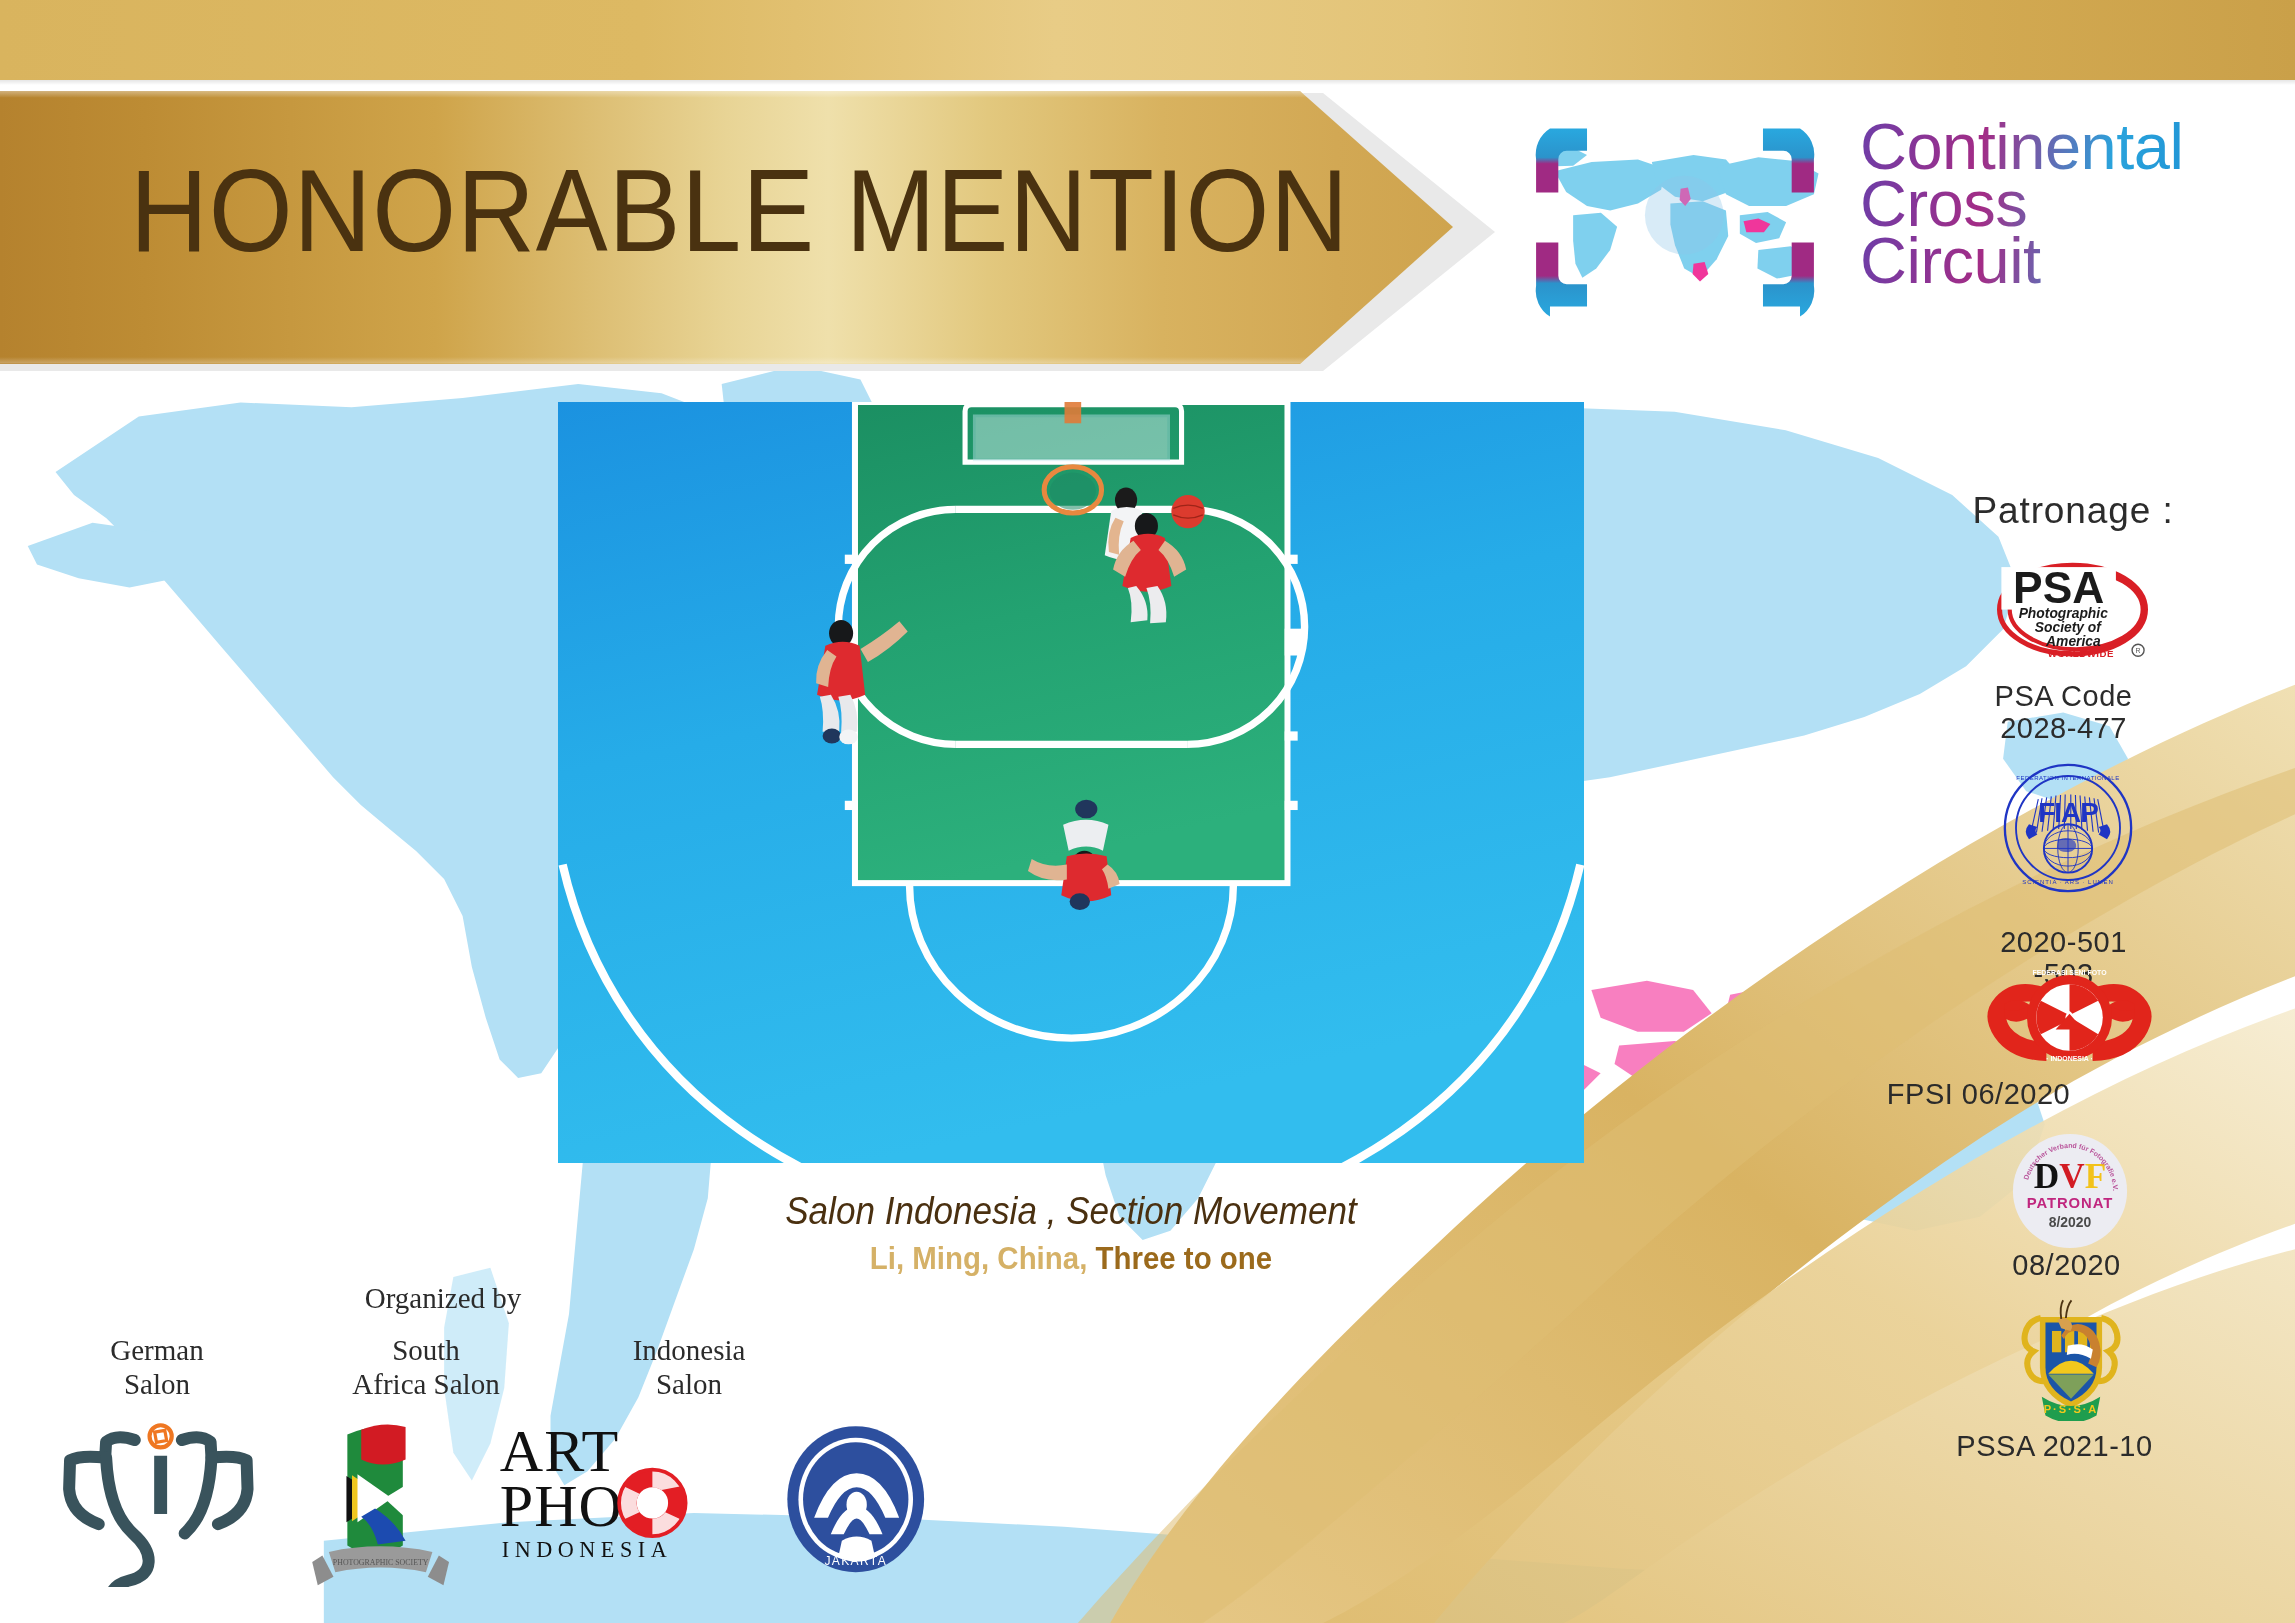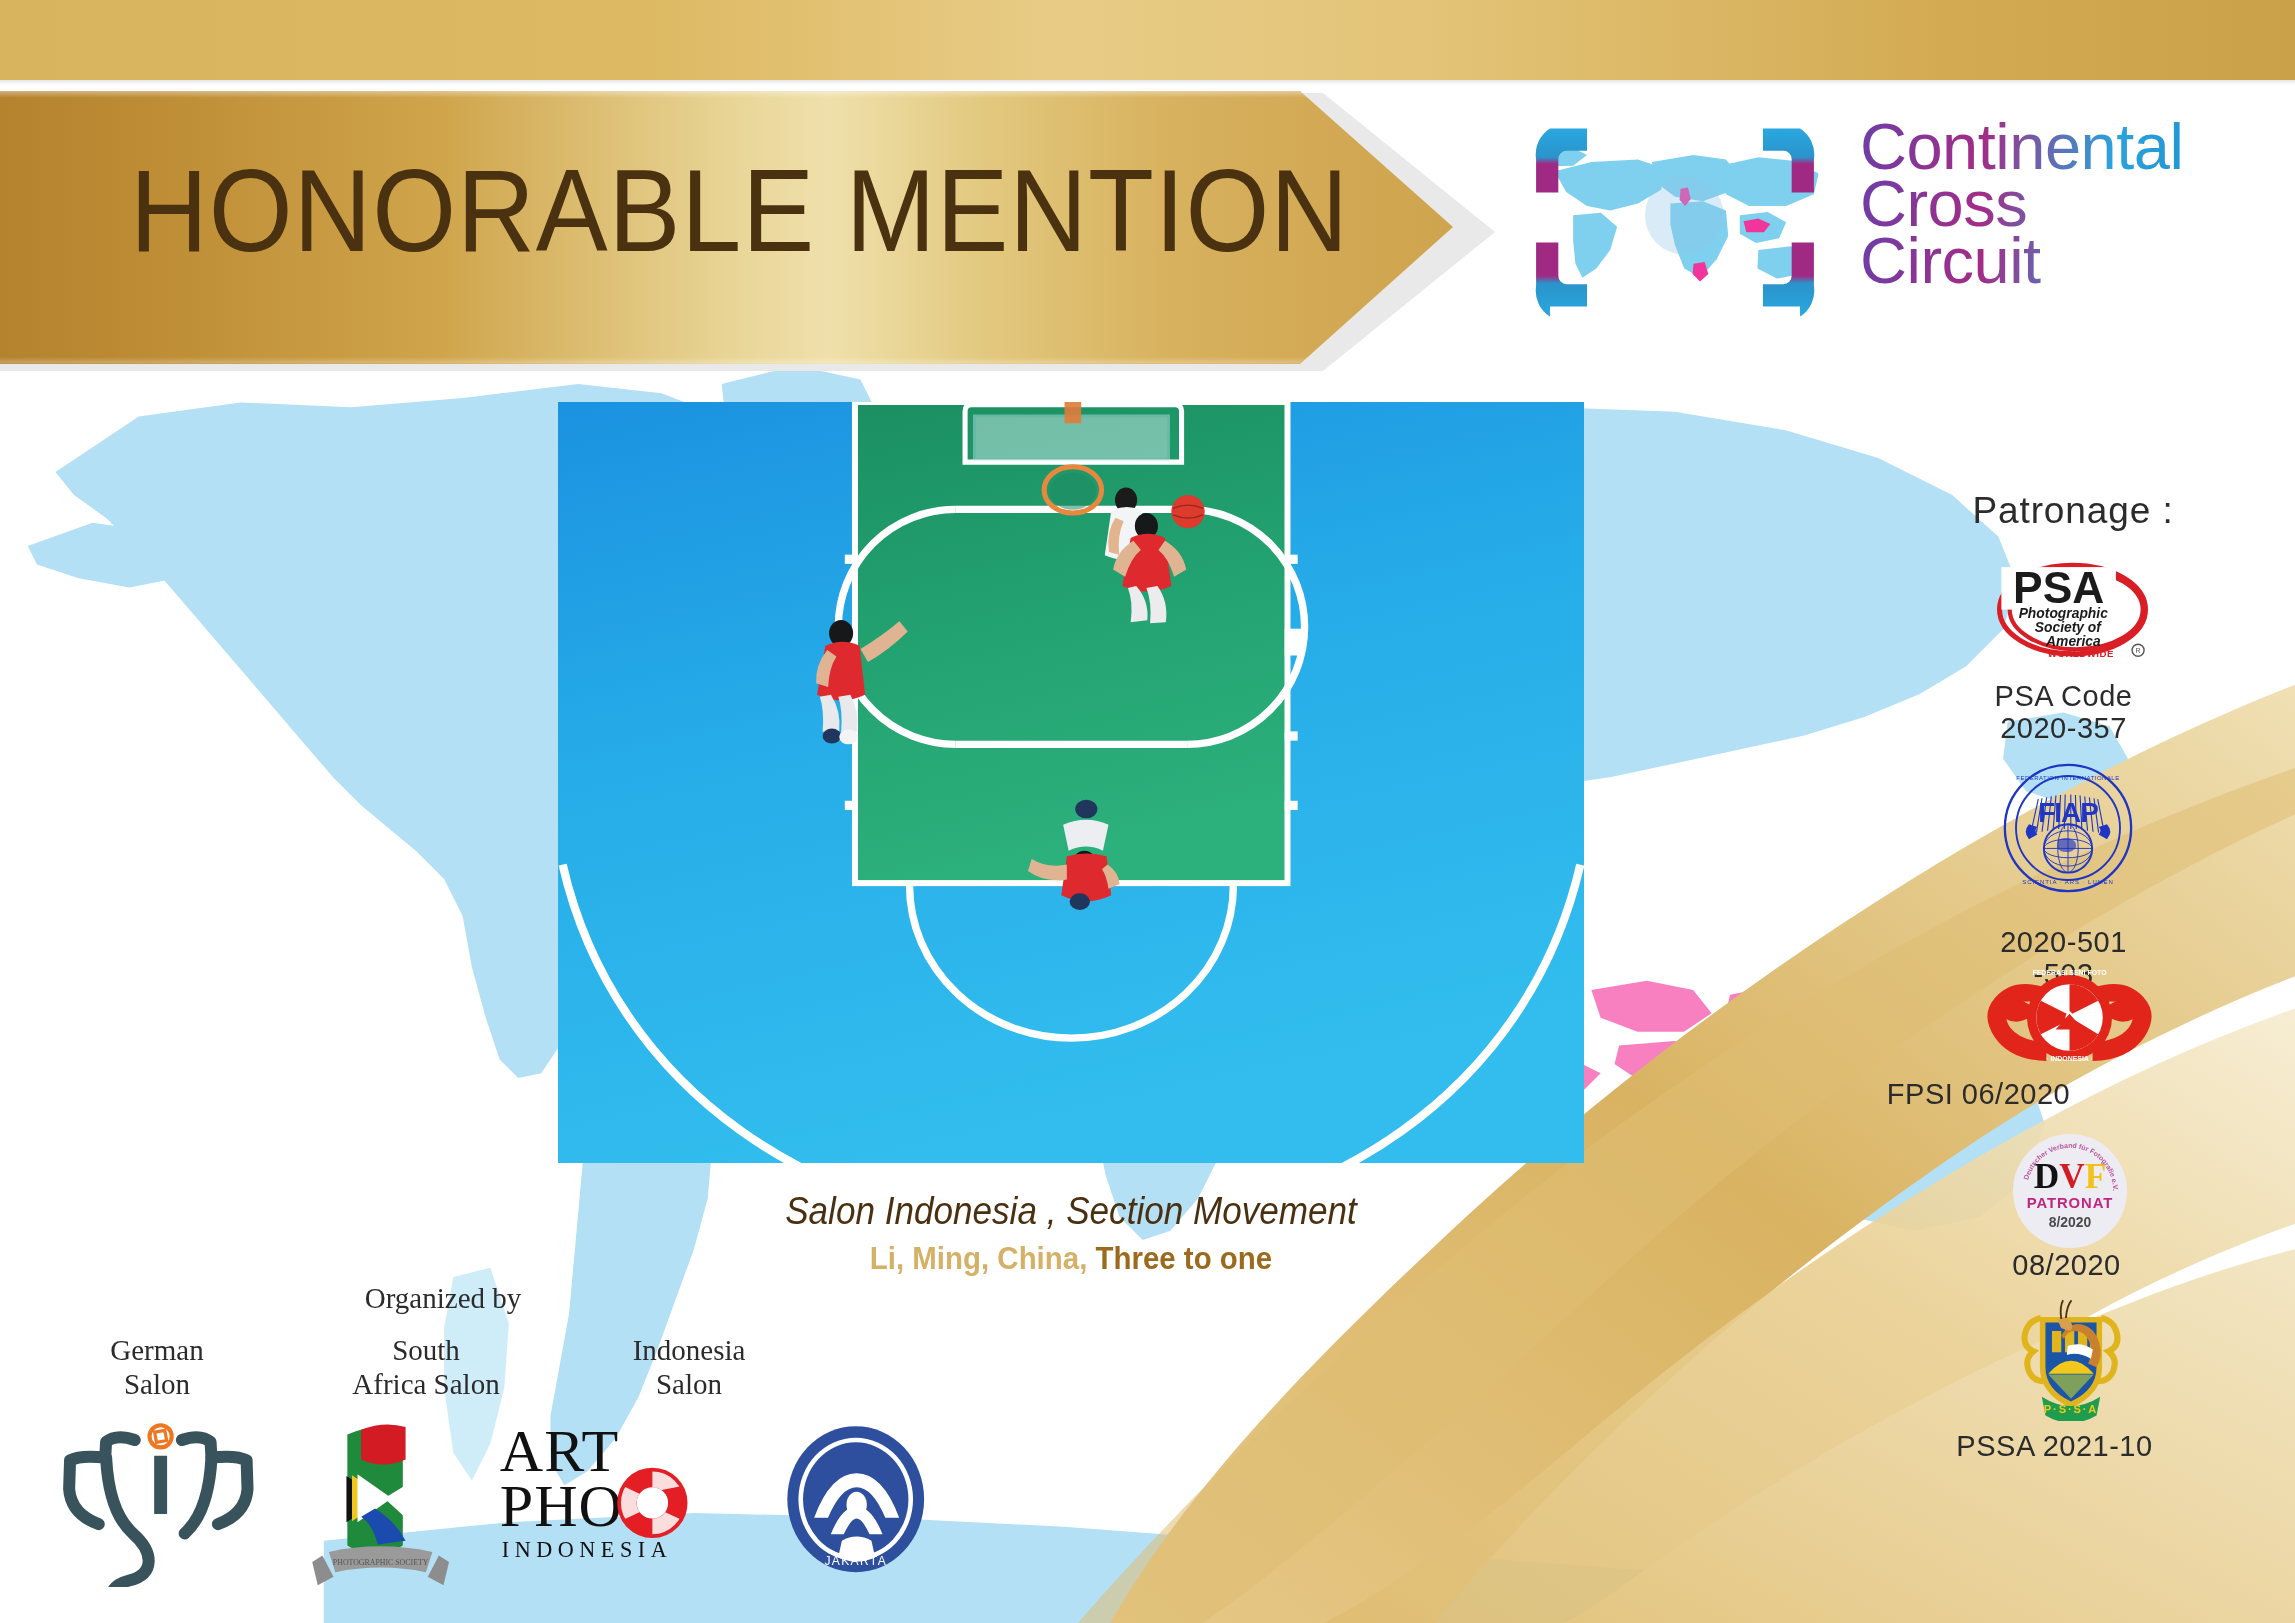--- a/index.html
+++ b/index.html
@@ -388,21 +388,21 @@
   <text x="140" y="104" font-family="Liberation Sans, sans-serif" font-weight="bold" font-size="96" fill="#1b1b1b" text-anchor="middle">PSA</text>
   <text x="150" y="136" font-family="Liberation Sans, sans-serif" font-weight="bold" font-style="italic" font-size="30" fill="#1b1b1b" text-anchor="middle">Photographic</text>
   <text x="160" y="166" font-family="Liberation Sans, sans-serif" font-weight="bold" font-style="italic" font-size="30" fill="#1b1b1b" text-anchor="middle">Society of</text>
   <text x="172" y="196" font-family="Liberation Sans, sans-serif" font-weight="bold" font-style="italic" font-size="30" fill="#1b1b1b" text-anchor="middle">America</text>
   <text x="188" y="220" font-family="Liberation Sans, sans-serif" font-weight="bold" font-size="21" fill="#d91f26" text-anchor="middle" letter-spacing="1">WORLDWIDE</text>
   <circle cx="312" cy="206" r="13" fill="none" stroke="#555" stroke-width="3"></circle>
   <text x="312" y="213" font-family="Liberation Sans, sans-serif" font-size="15" fill="#555" text-anchor="middle">R</text>
 </svg>
 <div class="p-cap" style="left:1943px;top:680px;">
   <div>PSA  Code</div>
-  <div>2020-357</div>
+  <div>2028-477</div>
 </div>
 
 <svg class="p-logo" style="left:2003px;top:763px;width:130px;height:130px;" viewBox="0 0 280 280">
   <circle cx="140" cy="140" r="136" fill="none" stroke="#1f35c4" stroke-width="5"></circle>
   <circle cx="140" cy="140" r="112" fill="none" stroke="#1f35c4" stroke-width="4"></circle>
   <g stroke="#1f35c4" stroke-width="2.4">
     <path d="M60 150 L76 78"></path>
       <path d="M72 150 L84 76"></path>
       <path d="M84 148 L94 74"></path>
     <path d="M96 146 L104 72"></path>

